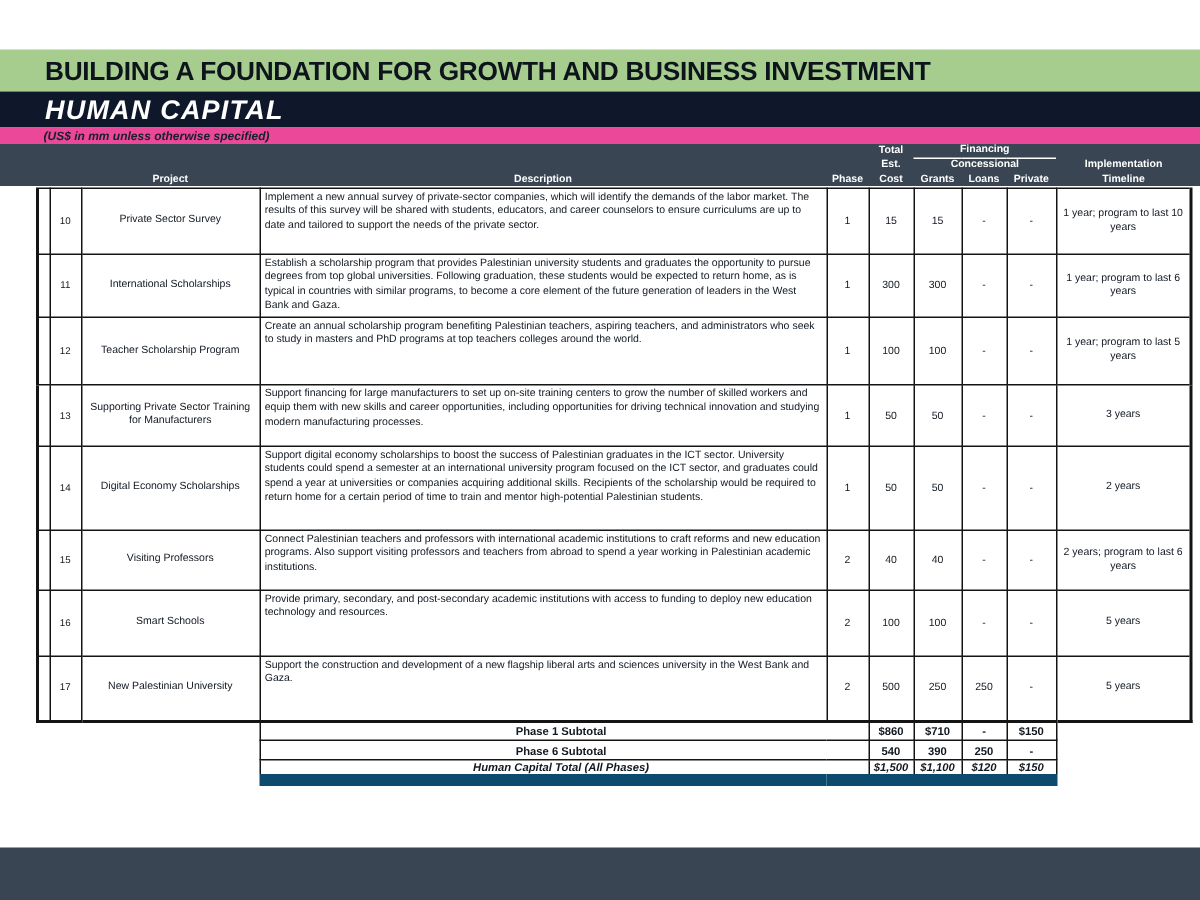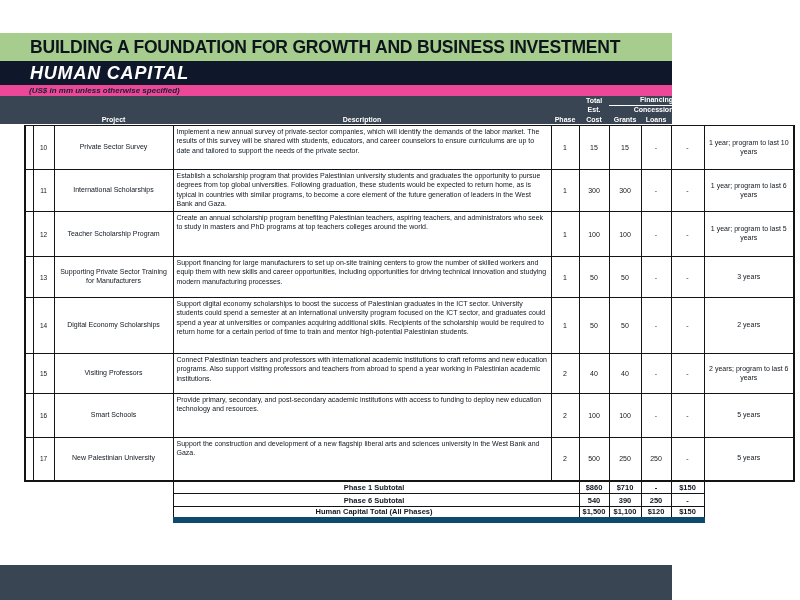--- a/index.html
+++ b/index.html
@@ -1,18 +1,18 @@
 <!DOCTYPE html>
 <html><head>
 <meta charset="utf-8">
 <style>
   html,body{margin:0;padding:0;background:#e9e9e9;}
   .page{position:relative;width:800px;height:600px;background:#ffffff;overflow:hidden;
         font-family:"Liberation Sans",sans-serif;color:#111820;}
-  .band{position:absolute;left:0;width:672px;text-align:center;}
+  .band{position:absolute;left:0;width:800px;text-align:center;}
   .band.green-title{top:33px;height:28px;background:#a6cc8e;display:flex;align-items:center;}
   .band.navy-sub{top:61px;height:24px;background:#0f172a;display:flex;align-items:center;}
   .band.green-note{top:85px;height:11px;background:#ec4899;display:flex;align-items:center;}
   .band.navy-headerbg{top:96px;height:28px;background:#3a4553;}
   .band.navy-footer{top:565px;height:35px;background:#3a4553;}
   .title{margin:0 0 0 30px;font-size:17.5px;font-weight:700;letter-spacing:-0.2px;color:#0e141c;}
   .subtitle{margin:0 0 0 30px;font-size:18px;font-weight:700;font-style:italic;letter-spacing:0.8px;color:#ffffff;}
   .note{margin:0 0 0 29px;font-size:8px;font-style:italic;font-weight:600;color:#15202c;}
 
   table.main{position:absolute;left:24px;top:96px;width:769px;border-collapse:collapse;table-layout:fixed;}
@@ -31,21 +31,21 @@
   tbody td.num{font-size:6.5px;}
   tbody td.tl{padding:0 2px;line-height:1.25;}
   tbody tr.lastmain td{border-bottom:2px solid #141414;}
   tbody td.edge-l{border-left:2px solid #141414;}
   tbody td.edge-r{border-right:2px solid #141414;}
 
   tr.totals td{font-weight:700;font-size:7.5px;}
   tr.totals td.nob{border:none;background:transparent;}
   tr.totals td.tlabel{text-align:center;padding-right:4px;}
   tr.totals{height:13px;}
-  tr.totals.last td.tlabel,tr.totals.last td.tval{border-bottom:6px solid #0c4a6e;}
+  tr.totals.last td.tlabel,tr.totals.last td.tval{border-bottom:8px solid #0c4a6e;font-style:italic;}
 </style>
 </head>
 <body>
 
 <div class="page">
 
   <div class="band green-title">
     <h1 class="title">BUILDING A FOUNDATION FOR GROWTH AND BUSINESS INVESTMENT</h1>
   </div>
 

